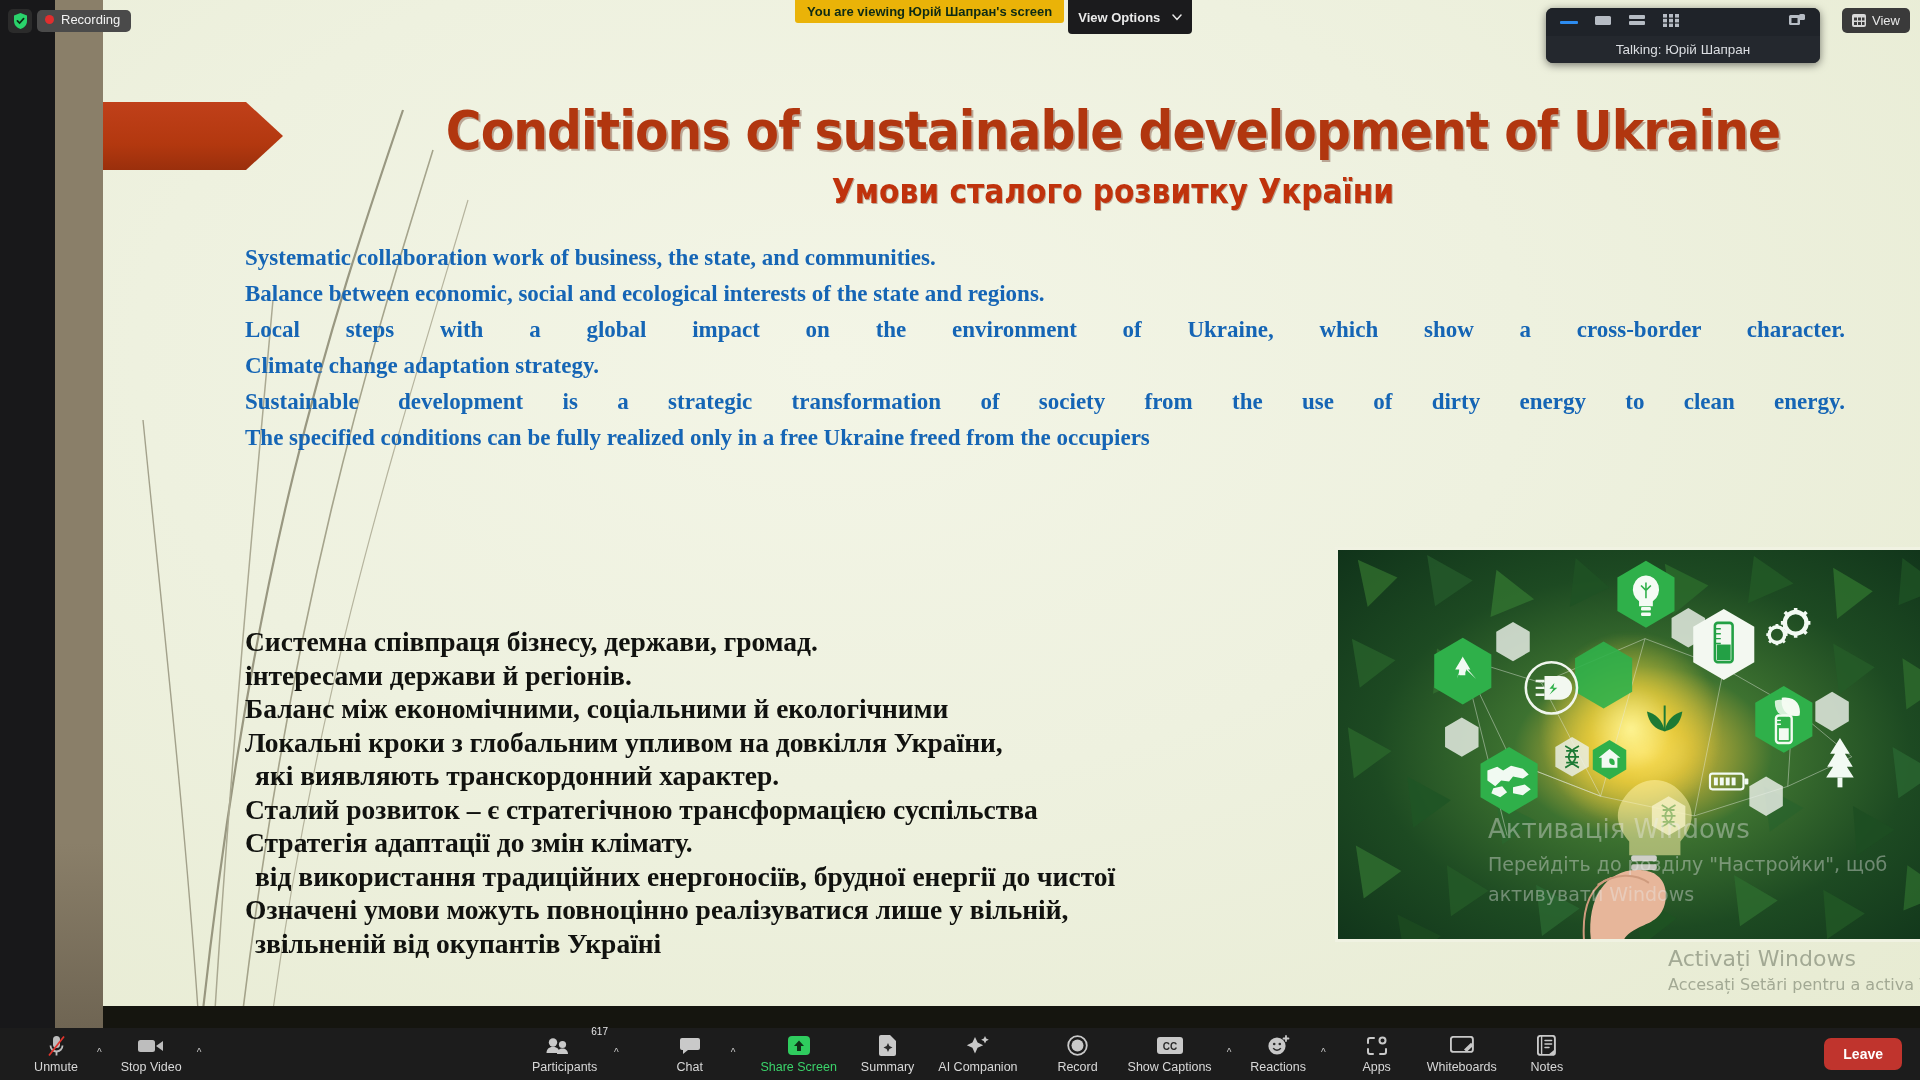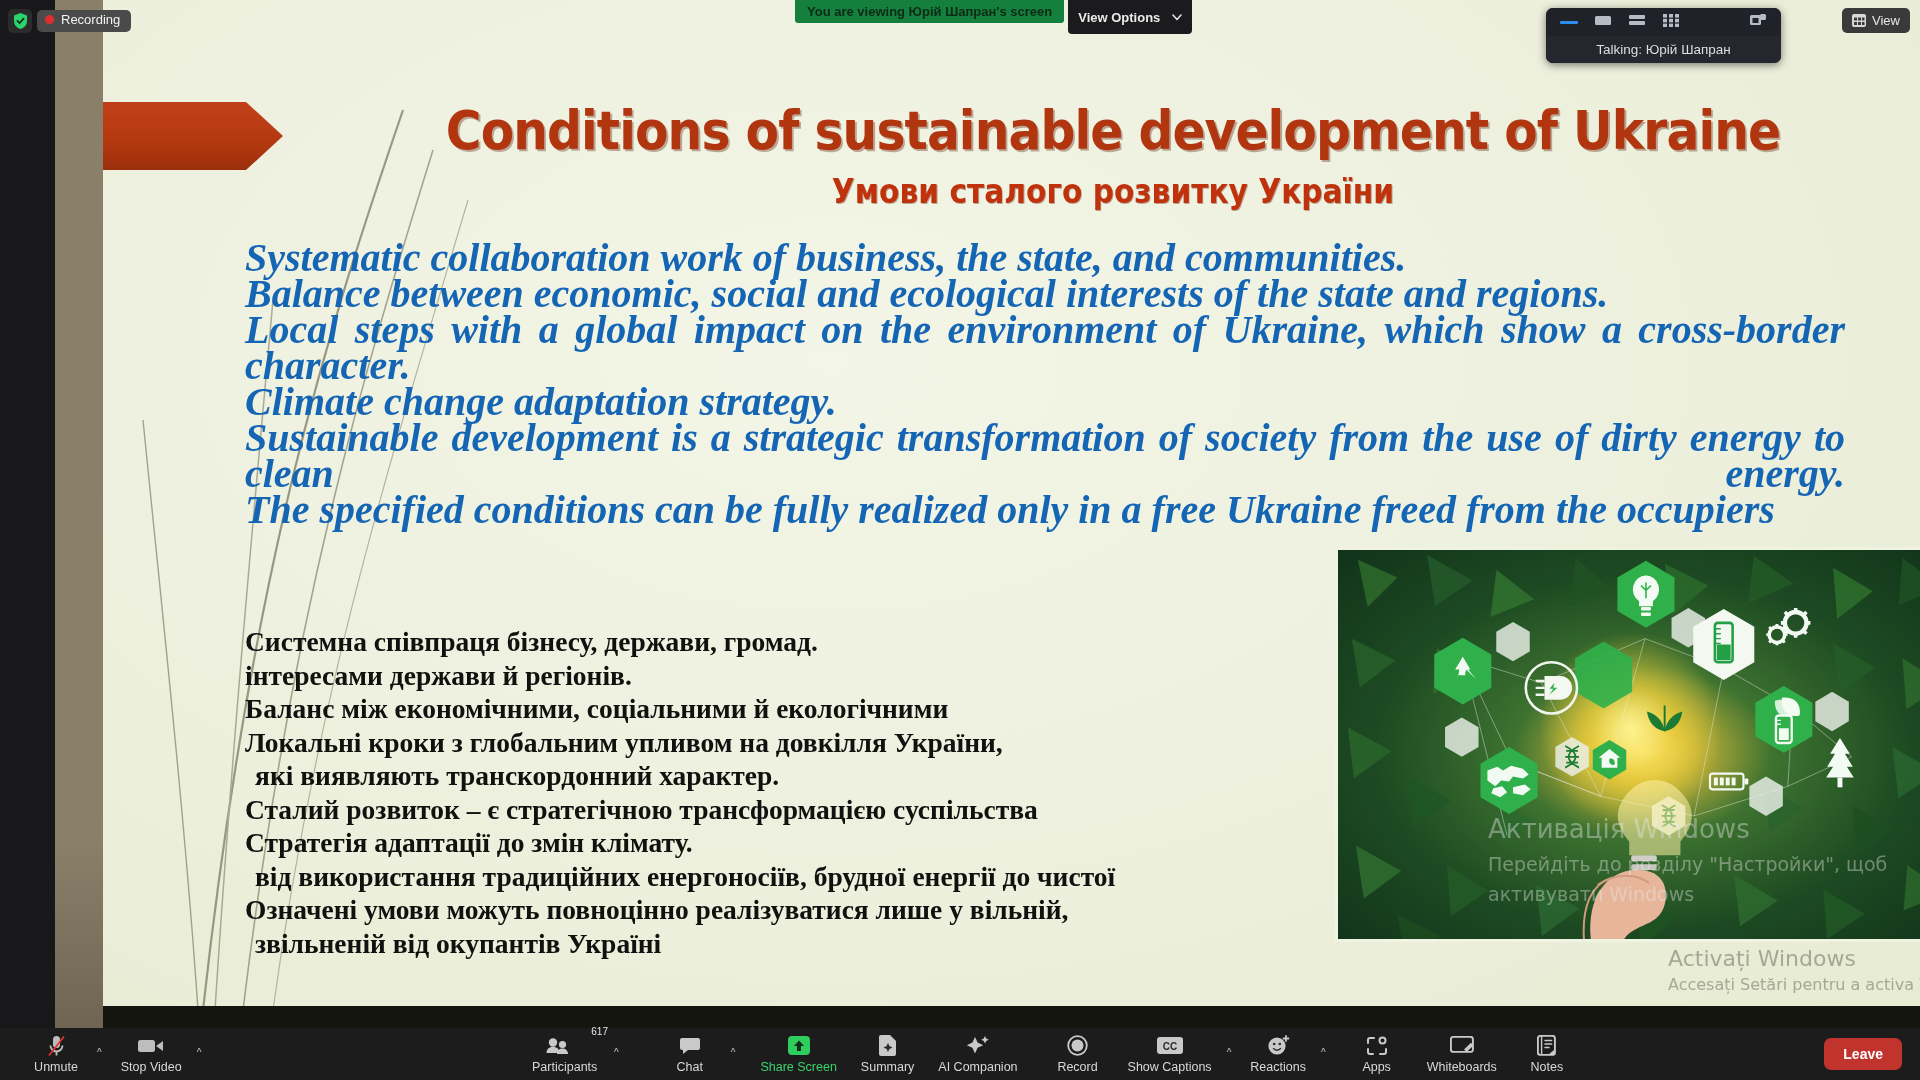--- a/index.html
+++ b/index.html
@@ -32,22 +32,22 @@
     font-family:"DejaVu Sans", sans-serif; font-weight:700; font-size:53px; letter-spacing:-1px;
     color:#b1360f; transform:scaleX(.92); transform-origin:center;
     text-shadow:2px 2px 0 rgba(90,25,8,.35); white-space:nowrap; }
   .title-uk { position:absolute; left:230px; top:172px; width:1560px; text-align:center;
     font-family:"DejaVu Sans", sans-serif; font-weight:700; font-size:33px;
     color:#c0320c; transform:scaleX(.9); transform-origin:center;
     text-shadow:1px 1px 0 rgba(90,25,8,.35); white-space:nowrap; }
 
   
   .body-en { position:absolute; left:142px; top:240px; width:1600px;
-    font-family:"Liberation Serif", serif; font-weight:700; font-size:40px; line-height:36px;
-    color:#1565b5; text-align:justify;font-style:italic; }
+    font-family:"Liberation Serif", serif; font-weight:700; font-size:23px; line-height:36px;
+    color:#1565b5; text-align:justify; }
   .body-en p { margin:0; }
   .body-en p.j { text-align:justify; text-align-last:justify; }
   .body-en p.l { text-align:left; }
 
   
   .body-uk { position:absolute; left:142px; top:625px; width:1080px;
     font-family:"Liberation Serif", serif; font-weight:700; font-size:27.5px; line-height:33.5px;
     color:#11120f; }
   .body-uk p { margin:0; white-space:nowrap; }
   .body-uk p.ind { padding-left:10px; }
@@ -72,26 +72,26 @@
 
   
   .rec-badge { position:absolute; left:37px; top:10px; height:22px; display:flex; align-items:center; gap:7px;
     background:#4a4a4a; border-radius:5px; padding:0 11px 4px 8px; }
   .rec-dot { width:9px; height:9px; border-radius:50%; background:#e02e2e; }
   .rec-txt { color:#f2f2f2; font-size:13px; }
   .shield { position:absolute; left:8px; top:9px; width:24px; height:24px; background:#2b2b2b;
     border-radius:5px; display:flex; align-items:center; justify-content:center; }
 
   .viewbar { position:absolute; left:795px; top:0; display:flex; align-items:stretch; height:23px; }
-  .viewing { background:#15803d; color:#0d2a14; font-size:13px; font-weight:700;
+  .viewing { background:#eab308; color:#0d2a14; font-size:13px; font-weight:700;
     padding:0 12px; display:flex; align-items:center; border-radius:0 0 3px 3px;}
   .vopt { background:#1b1b1d; color:#eaeaea; font-size:13px; font-weight:700; padding:17px 10px;
     display:flex; align-items:center; gap:12px; border-radius:0 0 4px 4px; margin-left:4px;justify-content:space-between; }
 
-  .panel { position:absolute; left:1546px; top:8px; width:235px; border-radius:7px; overflow:hidden;
+  .panel { position:absolute; left:1546px; top:8px; width:274px; border-radius:7px; overflow:hidden;
     background:#1f2329; box-shadow:0 2px 8px rgba(0,0,0,.5); }
   .panel-top { height:28px; display:flex; align-items:center; gap:16px; padding:0 14px; background:#1f2329; }
   .panel-top .spacer { flex:1; }
   .lbtn { cursor:pointer; }
   .panel-bot { height:27px; background:#24282e; color:#dcdfe3; font-size:13.5px;
     display:flex; align-items:center; justify-content:center; }
 
   .view-tr { position:absolute; right:10px; top:8px; height:25px; background:#3a3a3a; border-radius:5px;
     display:flex; align-items:center; gap:6px; padding:0 10px; color:#e8e8e8; font-size:13px; }
 

